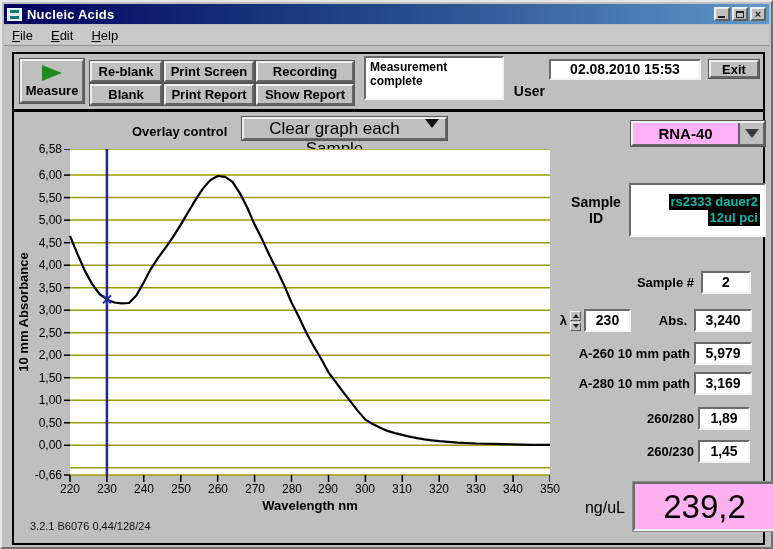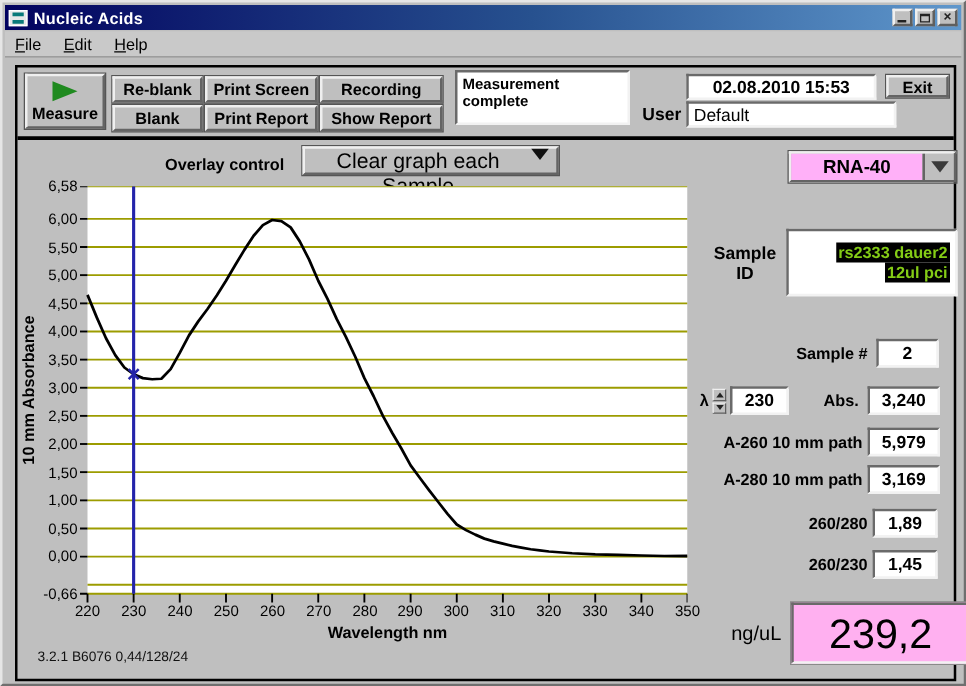--- a/index.html
+++ b/index.html
@@ -78,21 +78,21 @@
     display:flex; align-items:center; justify-content:center; }
   .rna-arrow { width:25px; background:#bfbfbf; border-left:2px solid #646464;
     display:flex; align-items:center; justify-content:center; }
   .rna-arrow .tri { width:0; height:0; border-left:7px solid transparent;
     border-right:7px solid transparent; border-top:9px solid #3a3a3a; }
   .sample-id-lbl { left:552px; top:82px; width:60px; text-align:center; font-size:14px; line-height:16px; }
   .sample-id-box { position:absolute; left:615px; top:71px; width:137px; height:54px;
     background:#fff; border:2px solid; border-color:#6a6a6a #f2f2f2 #f2f2f2 #6a6a6a;
     display:flex; flex-direction:column; align-items:flex-end; justify-content:center;
     padding:2px 4px; gap:0; }
-  .hl { background:#000; color:#84cc16; font-weight:bold; font-size:13px; padding:1px 2px; line-height:14px; }
+  .hl { background:#000; color:#14b8a6; font-weight:bold; font-size:13px; padding:1px 2px; line-height:14px; }
   .val-box { position:absolute; background:#fff; border:2px solid;
     border-color:#6a6a6a #f2f2f2 #f2f2f2 #6a6a6a; font-weight:bold; font-size:14px;
     text-align:center; line-height:19px; color:#000; }
   .rlbl { position:absolute; font-weight:bold; font-size:13px; text-align:right; }
   .spinner { position:absolute; left:556px; top:199px; width:11px; height:20px; display:flex; flex-direction:column; gap:1px; }
   .spin-btn { flex:1; background:#bfbfbf; border:1px solid; border-color:#efefef #5f5f5f #5f5f5f #efefef;
     display:flex; align-items:center; justify-content:center; cursor:pointer; }
   .spin-up { width:0; height:0; border-left:3px solid transparent; border-right:3px solid transparent; border-bottom:4px solid #222; }
   .spin-dn { width:0; height:0; border-left:3px solid transparent; border-right:3px solid transparent; border-top:4px solid #222; }
   .conc-lbl { position:absolute; left:560px; top:387px; width:62px; font-size:16px; text-align:center; }
@@ -138,21 +138,20 @@
       <button class="btn" style="left:76px; top:7px; width:72px; height:21px;">Re-blank</button>
       <button class="btn" style="left:76px; top:30px; width:72px; height:21px;">Blank</button>
       <button class="btn" style="left:150px; top:7px; width:90px; height:21px;">Print Screen</button>
       <button class="btn" style="left:150px; top:30px; width:90px; height:21px;">Print Report</button>
       <button class="btn" style="left:242px; top:7px; width:98px; height:21px;">Recording</button>
       <button class="btn" style="left:242px; top:30px; width:98px; height:21px;">Show Report</button>
       <div class="status-box sunken">Measurement complete</div>
       <div class="date-box sunken">02.08.2010  15:53</div>
       <button class="btn exit-btn">Exit</button>
       <div class="user-label">User</div>
-      <div class="user-box sunken">Default</div>
     </div>
 
     <div class="main">
 
       <div class="lbl" style="left:118px; top:12px;">Overlay control</div>
       <div class="overlay-dd">
         <span class="dd-text">Clear graph each Sample</span>
         <span class="tri-down"></span>
       </div>
 

